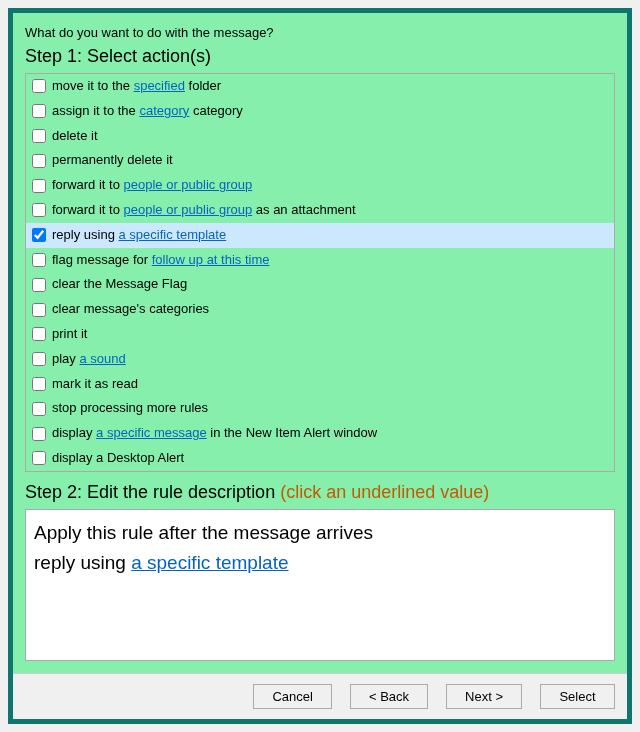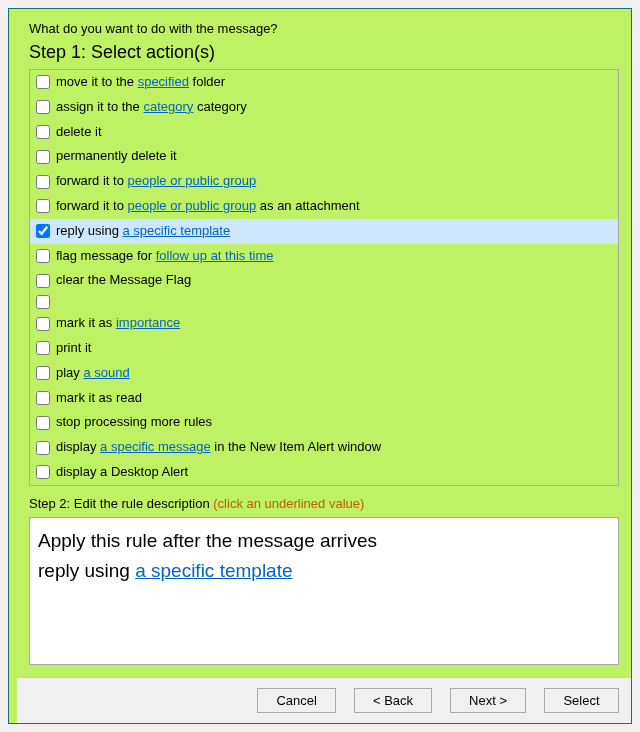--- a/index.html
+++ b/index.html
@@ -7,27 +7,27 @@
       font-family: "Segoe UI", Arial, sans-serif;
       font-size: 13px;
       color: #000;
       background: #f0f0f0;
       width: 640px;
       height: 732px;
       display: flex;
       flex-direction: column;
     }
     .dialog {
-      background: #bef264;
-      border: 1px solid #0f766e;
+      background: #86efac;
+      border: 5px solid #0f766e;
       margin: 8px;
       flex: 1;
       display: flex;
       flex-direction: column;
-      padding: 12px 12px 0 20px;
+      padding: 12px 12px 0 12px;
     }
     .question {
       font-size: 13px;
       margin-bottom: 6px;
     }
     .step-label {
       font-size: 18px;
       margin-bottom: 6px;
       color: #000;
     }
@@ -51,21 +51,21 @@
       width: 14px;
       height: 14px;
       flex-shrink: 0;
     }
     .action-item .link {
       color: #0563c1;
       text-decoration: underline;
       cursor: pointer;
     }
     .step2-label {
-      font-size: 13px;
+      font-size: 18px;
       margin-bottom: 6px;
     }
     .step2-label .orange {
       color: #c55a00;
     }
     .description-box {
       border: 1px solid #aaa;
       padding: 8px;
       flex: 1;
       margin-bottom: 12px;
@@ -141,24 +141,21 @@
       <div class="action-item">
         <input type="checkbox" style="">
         <span>flag message for <span class="link">follow up at this time</span></span>
       </div>
       <div class="action-item">
         <input type="checkbox" style="">
         <span>clear the Message Flag</span>
       </div>
       <div class="action-item">
         <input type="checkbox" style="">
-      </div>
-      <div class="action-item">
-        <input type="checkbox" style="">
-        <span>mark it as <span class="link">importance</span></span>
+        <span>clear message's categories</span>
       </div>
       <div class="action-item">
         <input type="checkbox" style="">
         <span>print it</span>
       </div>
       <div class="action-item">
         <input type="checkbox" style="">
         <span>play <span class="link">a sound</span></span>
       </div>
       <div class="action-item">

